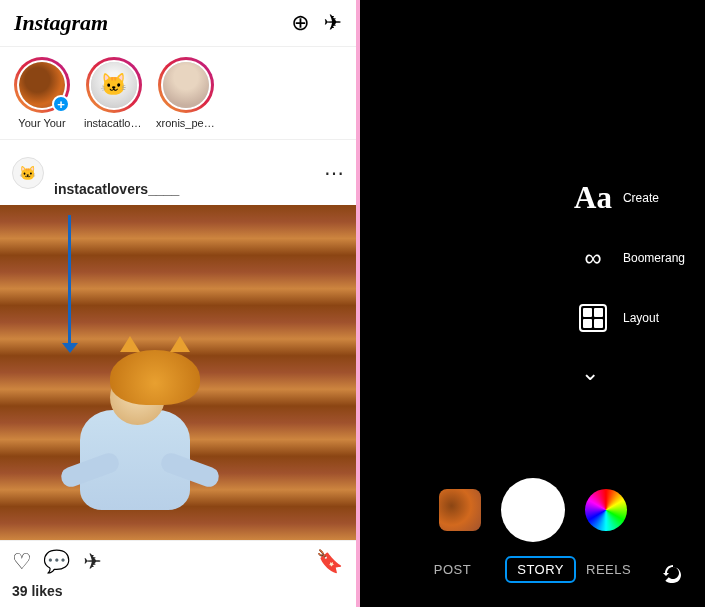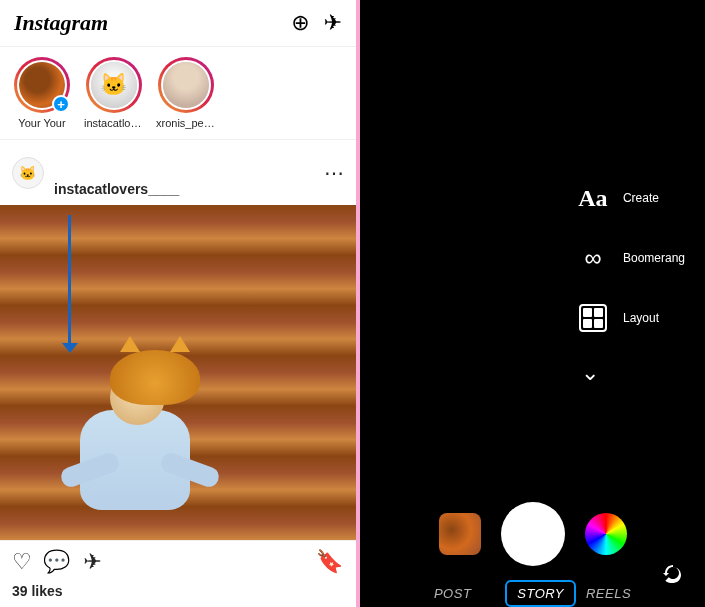--- a/index.html
+++ b/index.html
@@ -273,22 +273,21 @@
 
     
     .camera-bottom {
       position: absolute;
       bottom: 0;
       left: 0;
       right: 0;
       display: flex;
       flex-direction: column;
       align-items: center;
-      padding-bottom: 0;
-      font-style: italic;
+      padding-bottom: 24px;
     }
     .camera-controls-row {
       display: flex;
       align-items: center;
       justify-content: center;
       gap: 20px;
       margin-bottom: 14px;
       width: 100%;
       padding: 0 20px;
     }
@@ -353,21 +352,21 @@
       display: flex;
       align-items: center;
       justify-content: center;
       color: #fff;
       font-size: 24px;
       cursor: pointer;
     }
 
     
     .aa-icon {
-      font-size: 24px;
+      font-size: 31px;
       font-weight: bold;
       color: #fff;
       font-family: Georgia, serif;
     }
     
     .infinity-icon {
       font-size: 24px;
       color: #fff;
     }
     

